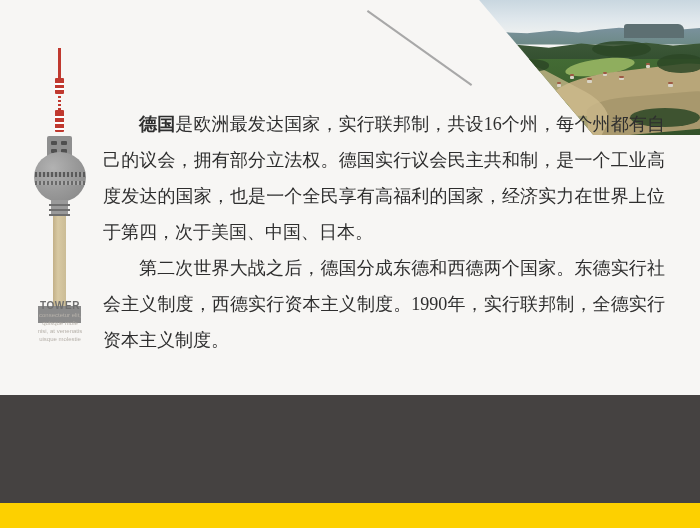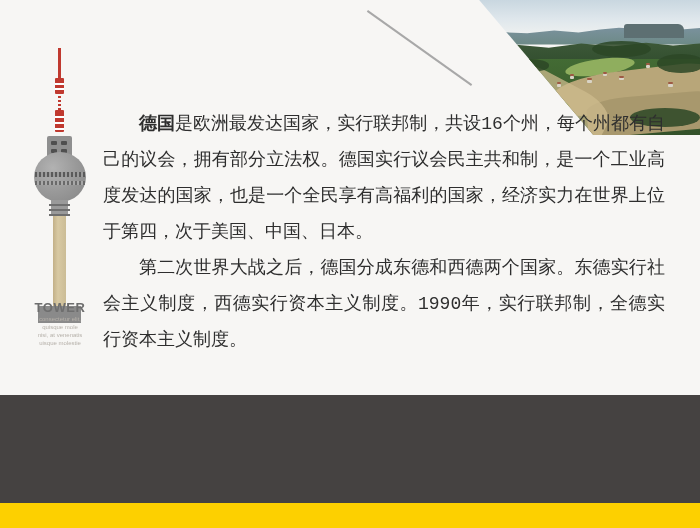--- a/index.html
+++ b/index.html
@@ -76,28 +76,28 @@
   .t-band.b2{background:repeating-linear-gradient(90deg,#6a6a6a 0 2px,#a8a8a8 2px 4px);}
   .t-neck{position:absolute;left:21px;top:152px;width:17px;height:16px;
       background:#9a9a9a;}
   .t-ring{position:absolute;left:19px;width:21px;height:2px;background:#6f6f6f;}
   .t-shaft{position:absolute;left:23px;top:168px;width:13px;height:98px;
       background:linear-gradient(90deg,#c2b088 0%,#d8c9a3 38%,#cbbc95 100%);}
   .t-base{position:absolute;left:8px;top:258px;width:43px;height:17px;
       background:#8a8a8a;}
 
   .tower-cap{position:absolute;left:0px;top:300px;width:120px;text-align:center;}
-  .tower-cap .ttl{font-size:13px;font-weight:bold;letter-spacing:.6px;color:#6e6e6e;}
+  .tower-cap .ttl{font-size:10px;font-weight:bold;letter-spacing:.6px;color:#6e6e6e;}
   .tower-cap .ln{font-size:6px;line-height:8px;color:#b6b1aa;}
 
   
   .copy{
     position:absolute;left:103px;top:106px;width:562px;
     font-size:18px;line-height:36px;color:#2e2e2e;
-    font-family:Liberation Mono, monospace;
+    font-family:Liberation Serif, serif;
     text-align:justify;text-justify:inter-ideograph;
   }
   .copy p{margin:0;text-indent:2em;}
   .copy b{font-weight:bold;}
 
   
   .dark-bar{position:absolute;left:0;top:395px;width:700px;height:108px;background:#454241;}
   .yellow-bar{position:absolute;left:0;top:503px;width:700px;height:25px;background:#fdd000;}
 </style>
 </head>

